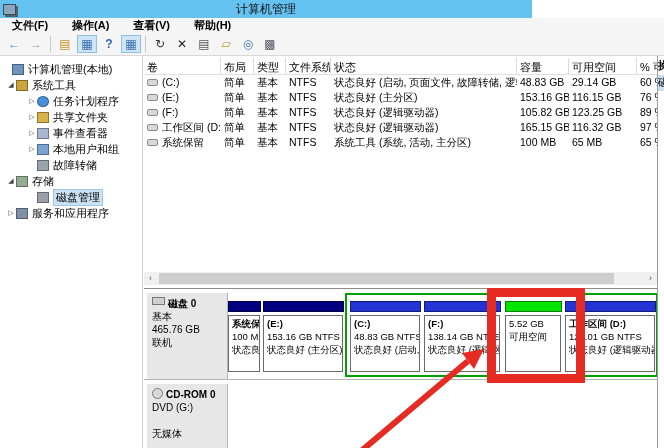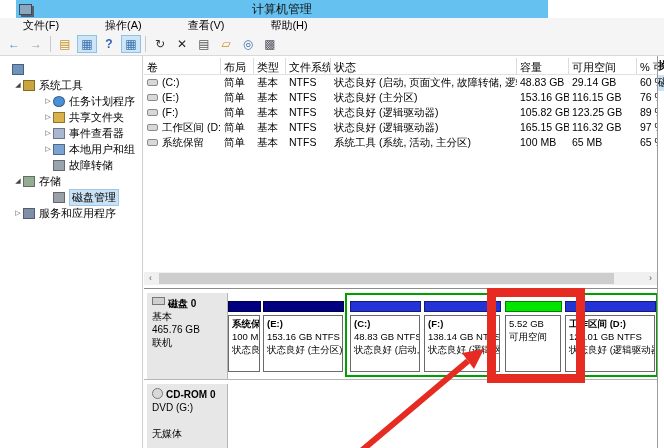--- a/index.html
+++ b/index.html
@@ -1,46 +1,46 @@
 <!DOCTYPE html>
 <html><head>
 <meta charset="utf-8">
 <style>
   * { margin:0; padding:0; box-sizing:border-box; }
   html,body { width:664px; height:448px; overflow:hidden;
     font-family:"Liberation Sans","DejaVu Sans",sans-serif; background:#fff; }
   #win { position:relative; width:664px; height:448px; background:#fff; font-size:11px; color:#000; }
 
   
-  #titlebar { position:absolute; left:16px; top:0; width:532px; height:18px; background:#65c1ef;
+  #titlebar { position:absolute; left:0; top:0; width:532px; height:18px; background:#65c1ef;
     display:flex; align-items:center; }
   #title-icon { width:13px; height:11px; margin-left:3px; background:#8ca6c0; border:1px solid #3a4a5a;
     box-shadow:2px 2px 0 #55606b; }
   #title-text { position:absolute; left:0; right:0; text-align:center; font-size:12px; color:#111; }
 
   
   #menubar { position:absolute; left:0; top:18px; width:664px; height:15px; background:#f5f5f5;
     display:flex; align-items:center; font-size:11px; }
-  .menu-item { padding:0 23px; height:15px; line-height:15px; }
+  .menu-item { padding:0 12px; height:15px; line-height:15px;font-weight:bold; }
 
   
   #toolbar { position:absolute; left:0; top:33px; width:664px; height:23px; background:#f5f5f5;
     border-bottom:1px solid #d9d9d9; display:flex; align-items:center; padding-left:3px; }
   .tbtn { width:20px; height:18px; margin:0 1px; display:flex; align-items:center; justify-content:center;
     font-size:12px; border:1px solid transparent; }
   .tbtn.pressed { background:#cde6f7; border:1px solid #92c0e0; }
   .tsep { width:1px; height:16px; background:#c9c9c9; margin:0 3px; }
 
   
   #tree { position:absolute; left:0; top:56px; width:143px; bottom:0; background:#fff;
     border-right:1px solid #cfcfcf; padding-top:5px; overflow:hidden; }
   .trow { height:16px; display:flex; align-items:center; white-space:nowrap; font-size:11px; }
   .trow .exp { width:10px; text-align:center; font-size:7px; color:#444; flex:0 0 10px; }
   .ticon { width:12px; height:11px; margin-right:4px; flex:0 0 12px; border:1px solid rgba(0,0,0,.35); }
-  .ind0 { padding-left:2px; } .ind1 { padding-left:13px; } .ind2 { padding-left:43px; }
+  .ind0 { padding-left:2px; } .ind1 { padding-left:6px; } .ind2 { padding-left:27px; }
   .trow.sel .tlabel { background:#cbe2f5; border:1px solid #9fc7e8; padding:0 2px; }
   .i-computer{background:#6f93bd;} .i-tools{background:#caa43c;}
   .i-clock{background:#4a90d9;border-radius:50%;} .i-event{background:#a9b7d0;}
   .i-share{background:#d9b24a;} .i-users{background:#7aa3d4;}
   .i-perf{background:#fff;border:2px solid #c05050;border-radius:50%;}
   .i-device{background:#9aa4ad;} .i-storage{background:#93ac93;}
   .i-disk{background:#9aa0a8;} .i-services{background:#7f8fa8;}
 
   
   #volumes { position:absolute; left:144px; top:56px; width:513px; height:232px; background:#fff; overflow:hidden; }
@@ -123,20 +123,21 @@
     <div class="tbtn" style="color:#555">▤</div>
     <div class="tbtn" style="color:#c89022">▱</div>
     <div class="tbtn" style="color:#3c6fb0">◎</div>
     <div class="tbtn" style="color:#556">▩</div>
   </div>
 
   <div id="tree">
     <div class="trow ind0">
       <span class="exp"></span>
       <span class="ticon i-computer"></span>
+      <span class="tlabel">计算机管理(本地)</span>
     </div>
     <div class="trow ind1">
       <span class="exp">◢</span>
       <span class="ticon i-tools"></span>
       <span class="tlabel">系统工具</span>
     </div>
     <div class="trow ind2">
       <span class="exp">▷</span>
       <span class="ticon i-clock"></span>
       <span class="tlabel">任务计划程序</span>

